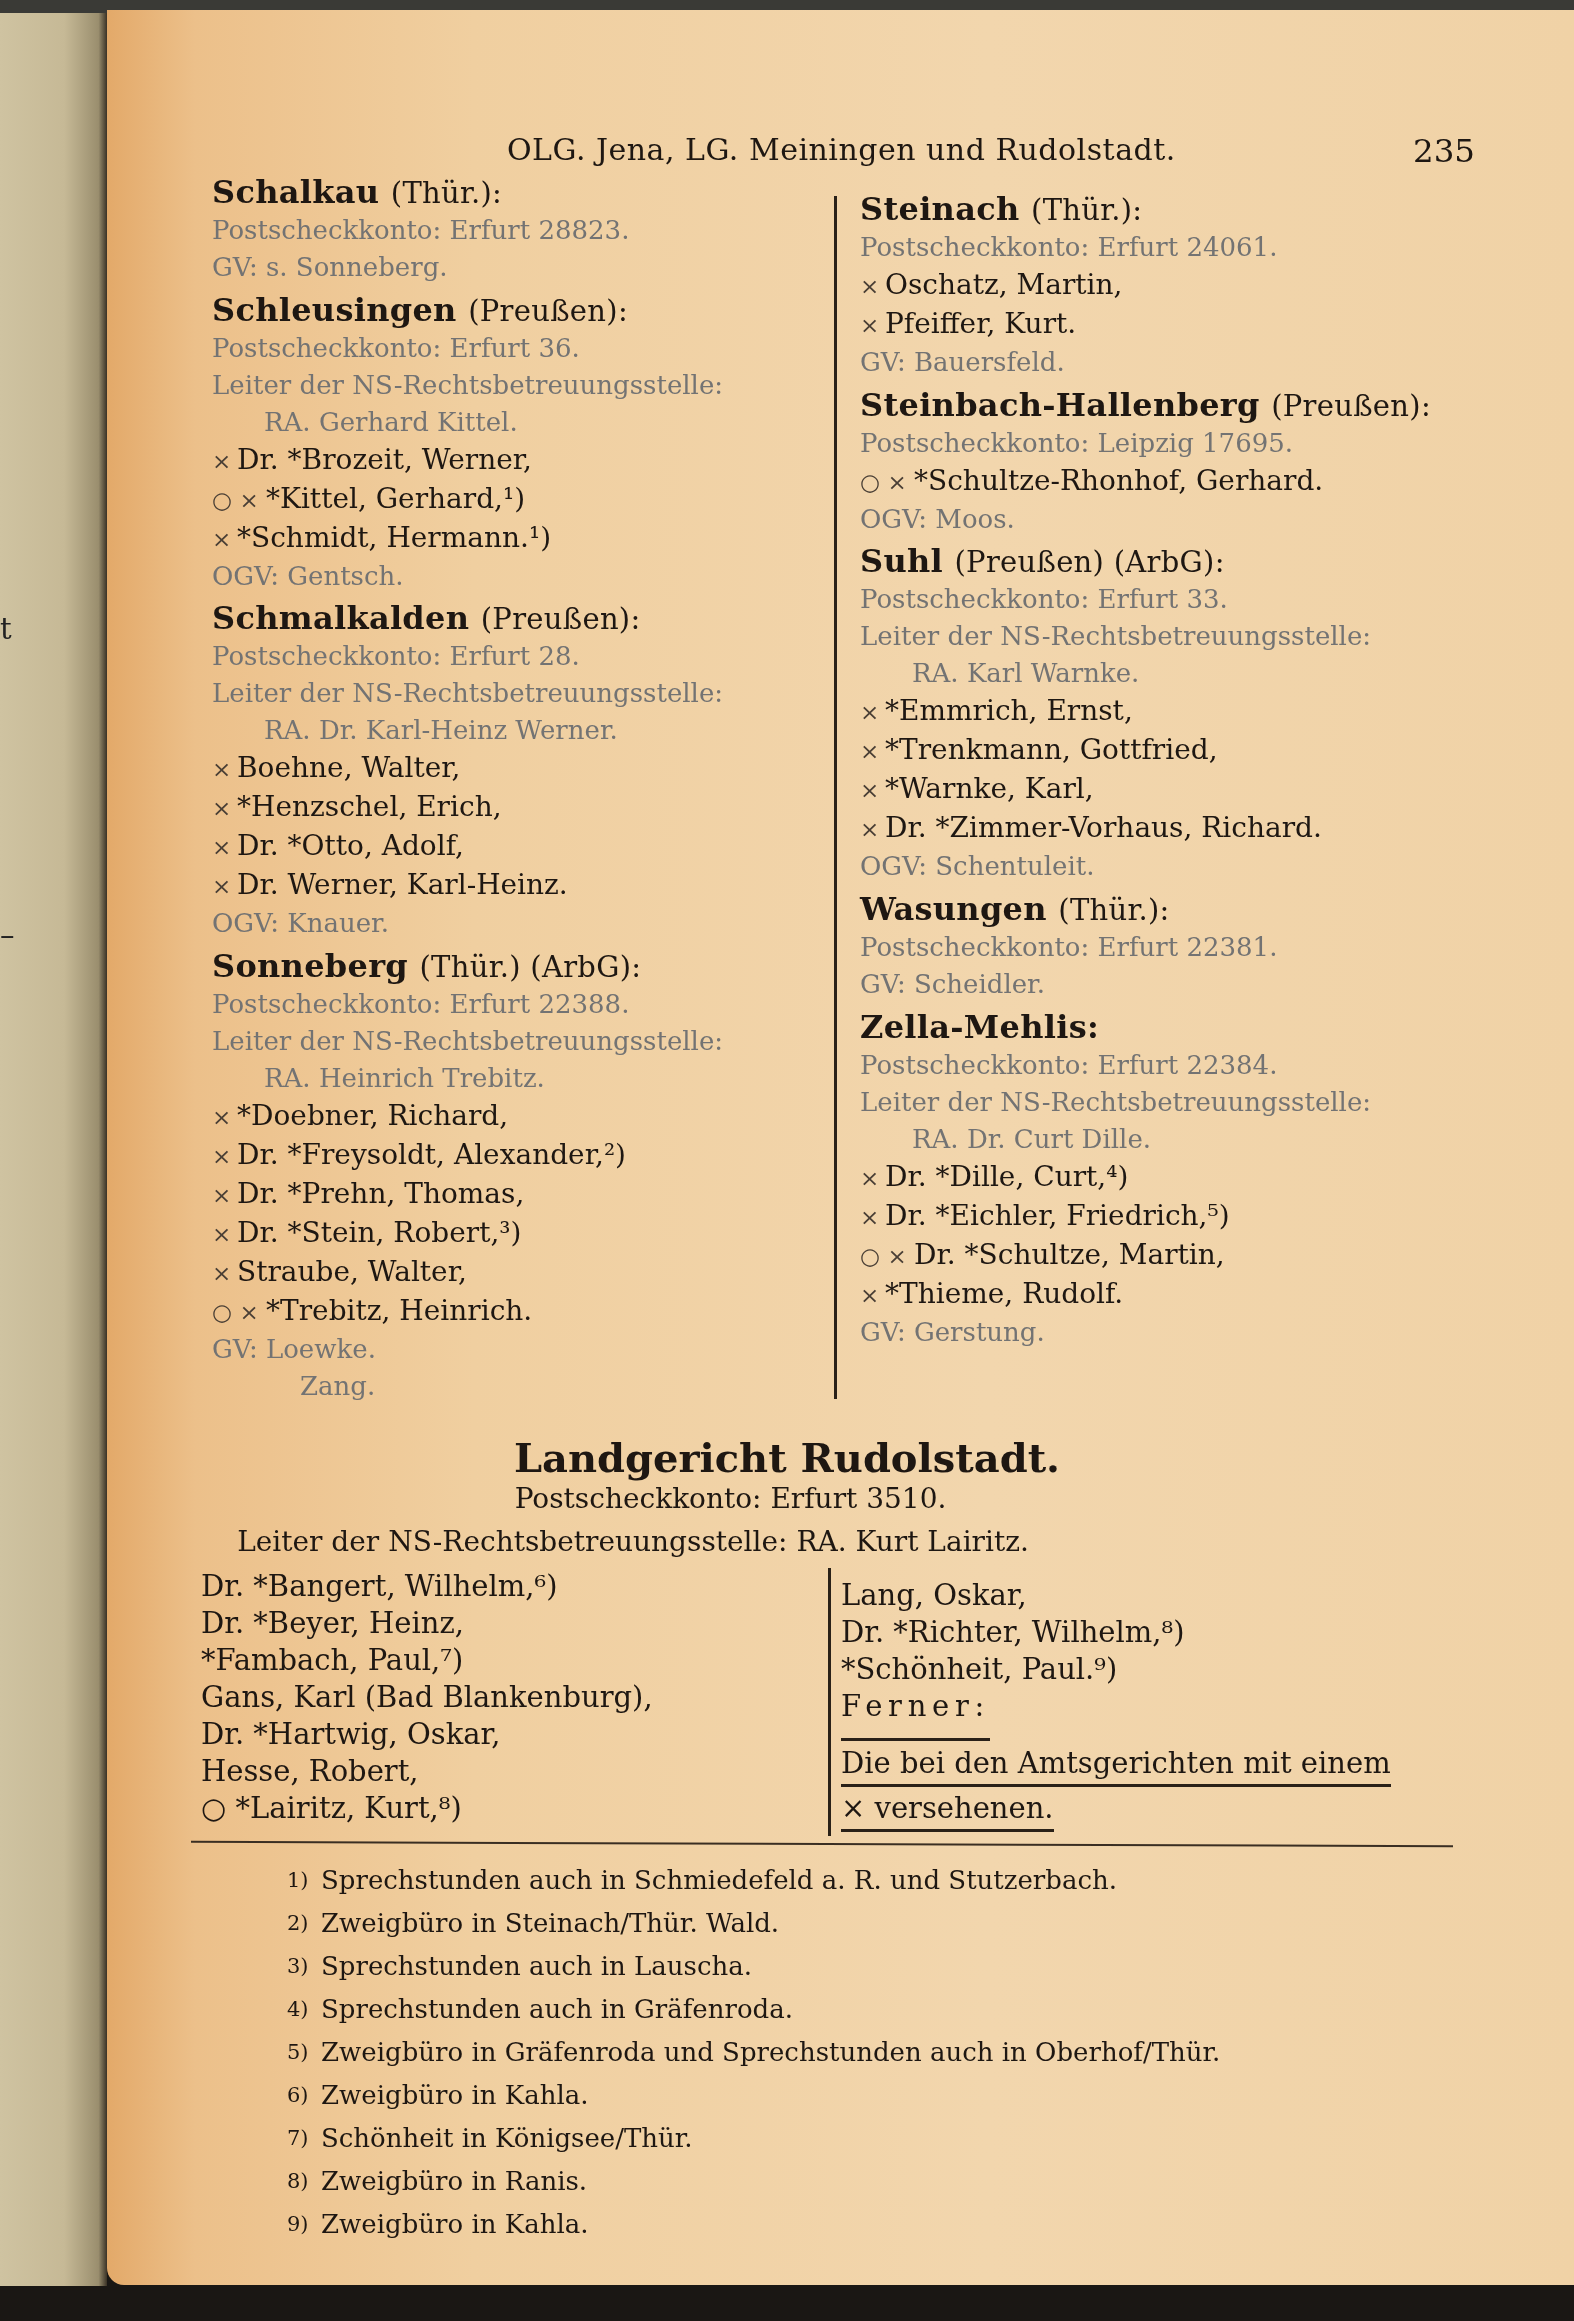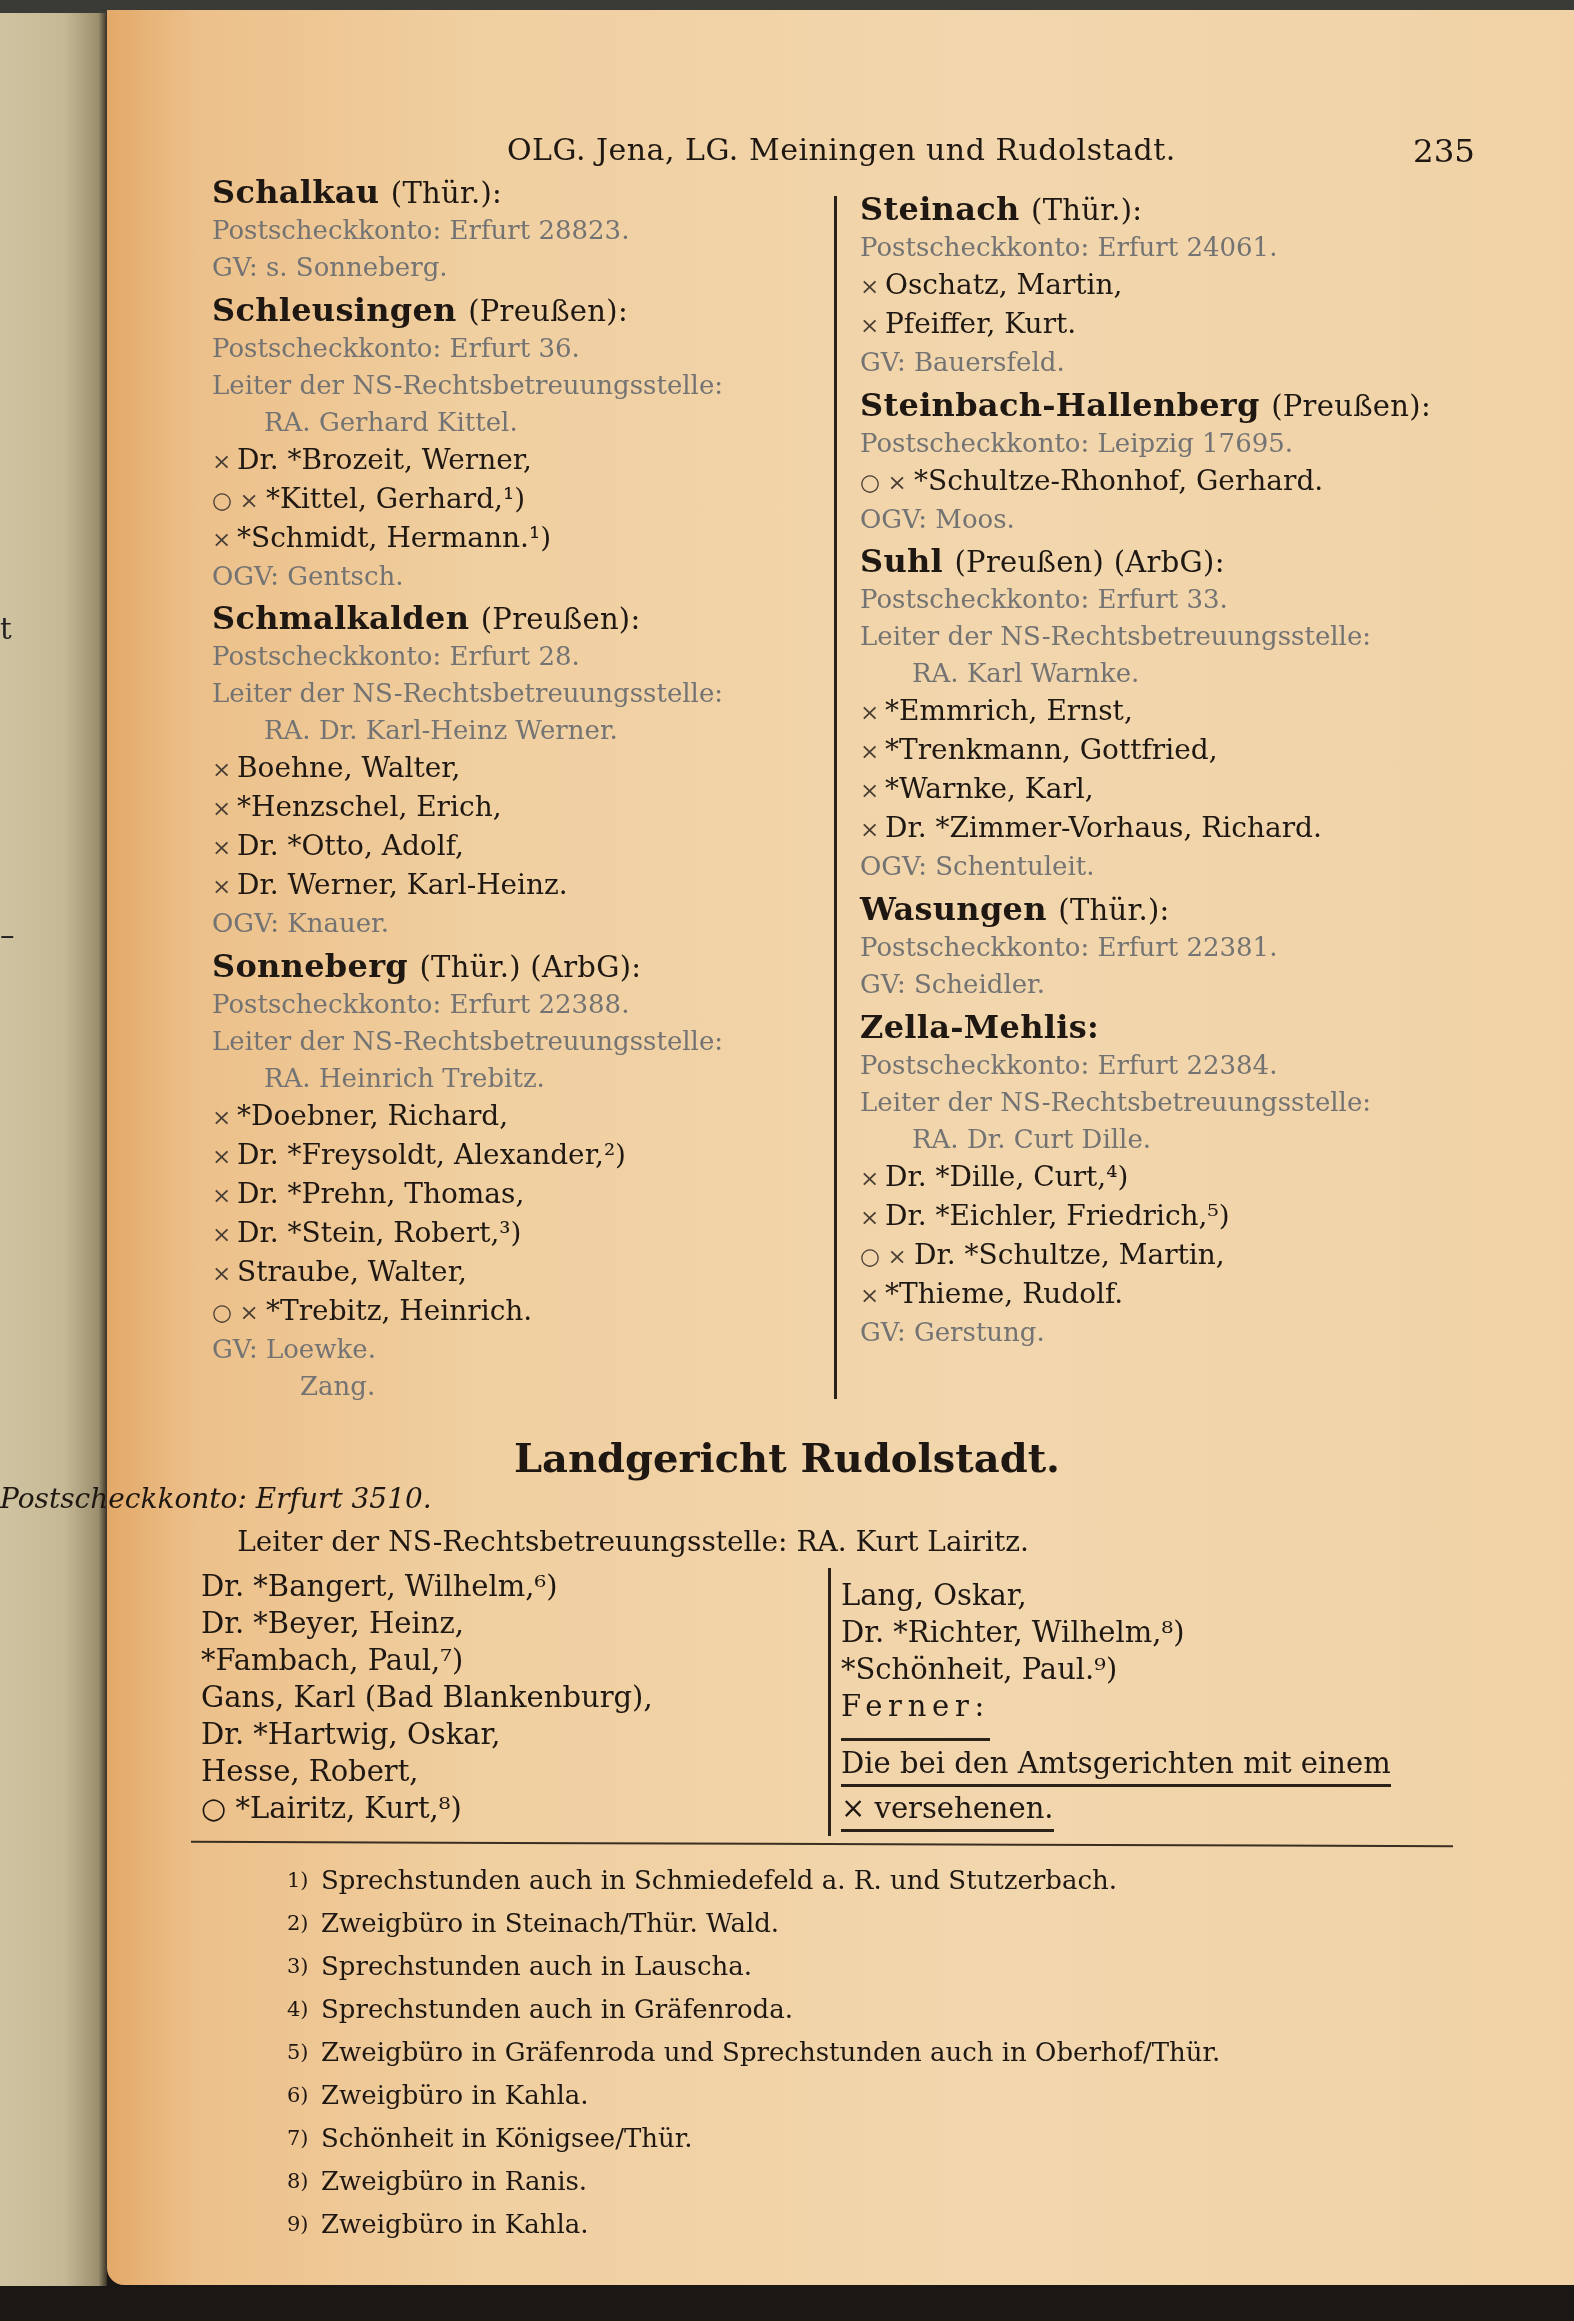--- a/index.html
+++ b/index.html
@@ -17,21 +17,21 @@
   .vrule{position:absolute;left:834px;top:196px;width:2.9px;height:1203px;background:#2a2118;}
   .court{font-weight:bold;font-size:32px;letter-spacing:0.3px;}
   .court .region{font-weight:normal;font-size:29px;}
   .line{white-space:nowrap;}
   .small{font-size:26px;color:#737373;}
   .indent{padding-left:52px;}
   .indent2{padding-left:88px;}
   .mark{display:inline-block;width:25px;color:#4a3f35;font-size:23px;}
   .gap{height:5.7px;}
   .lg-title{position:absolute;top:1434px;left:0;width:1574px;text-align:center;font-weight:bold;font-size:40px;}
-  .lg-konto{position:absolute;top:1482px;left:0;width:1461px;font-size:28px;font-style:italic;}
+  .lg-konto{position:absolute;top:1482px;left:0;width:1461px;text-align:center;font-size:28px;}
   .lg-leiter{position:absolute;top:1525px;left:0;width:1266px;text-align:center;font-size:28px;}
   .lg-col{position:absolute;font-size:29px;line-height:37px;}
   .lg-left{left:201px;top:1568px;width:612px;}
   .lg-right{left:841px;top:1577px;width:631px;}
   .lg-vrule{position:absolute;left:828px;top:1568px;width:2.9px;height:268px;background:#2a2118;}
   .ferner{letter-spacing:5.7px;display:inline-block;border-bottom:3.8px solid #2a2118;padding-bottom:13px;}
   .note-line{display:inline-block;border-bottom:3.8px solid #2a2118;padding-bottom:1.9px;}
   .hr{position:absolute;left:191px;top:1843px;width:1262px;height:1.9px;background:#3a2e22;transform:rotate(0.2deg);}
   .footnotes{position:absolute;left:287px;top:1859px;font-size:26px;line-height:43px;}
   .fn-num{display:inline-block;width:34px;font-size:21px;vertical-align:top;}

